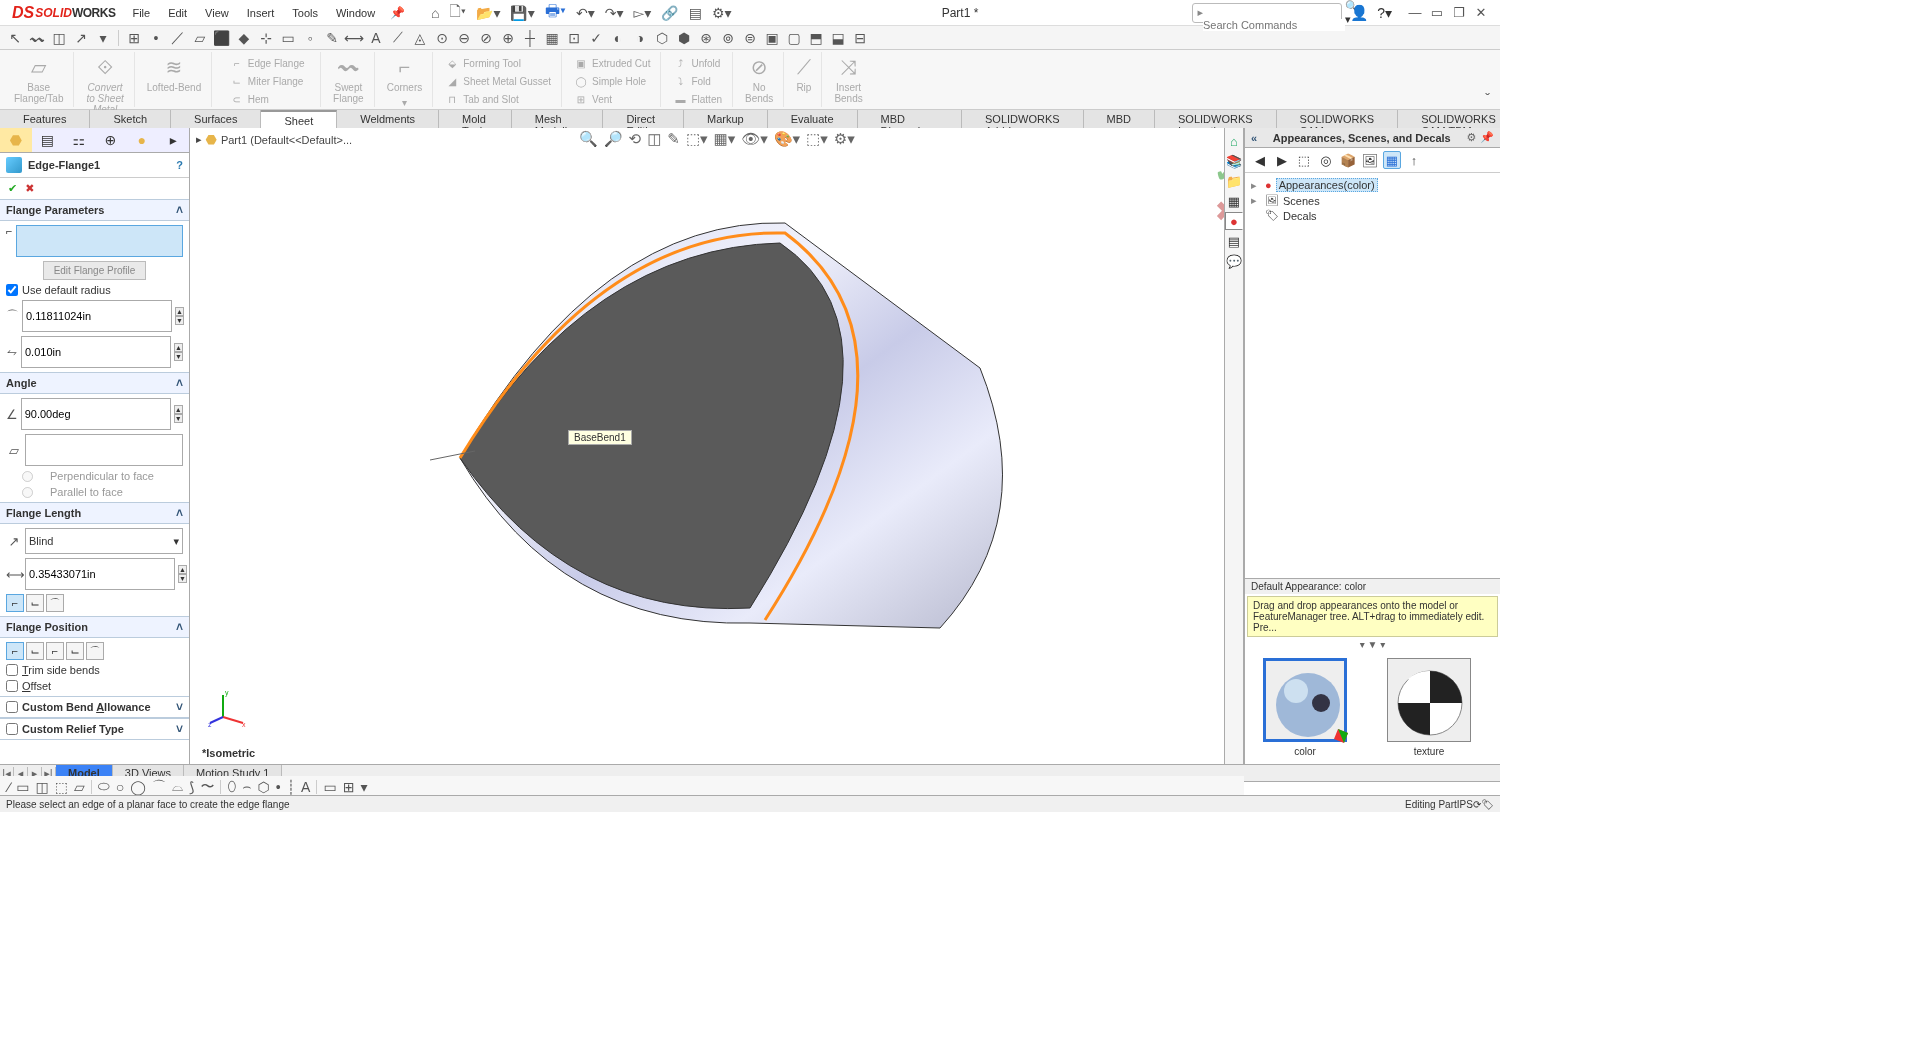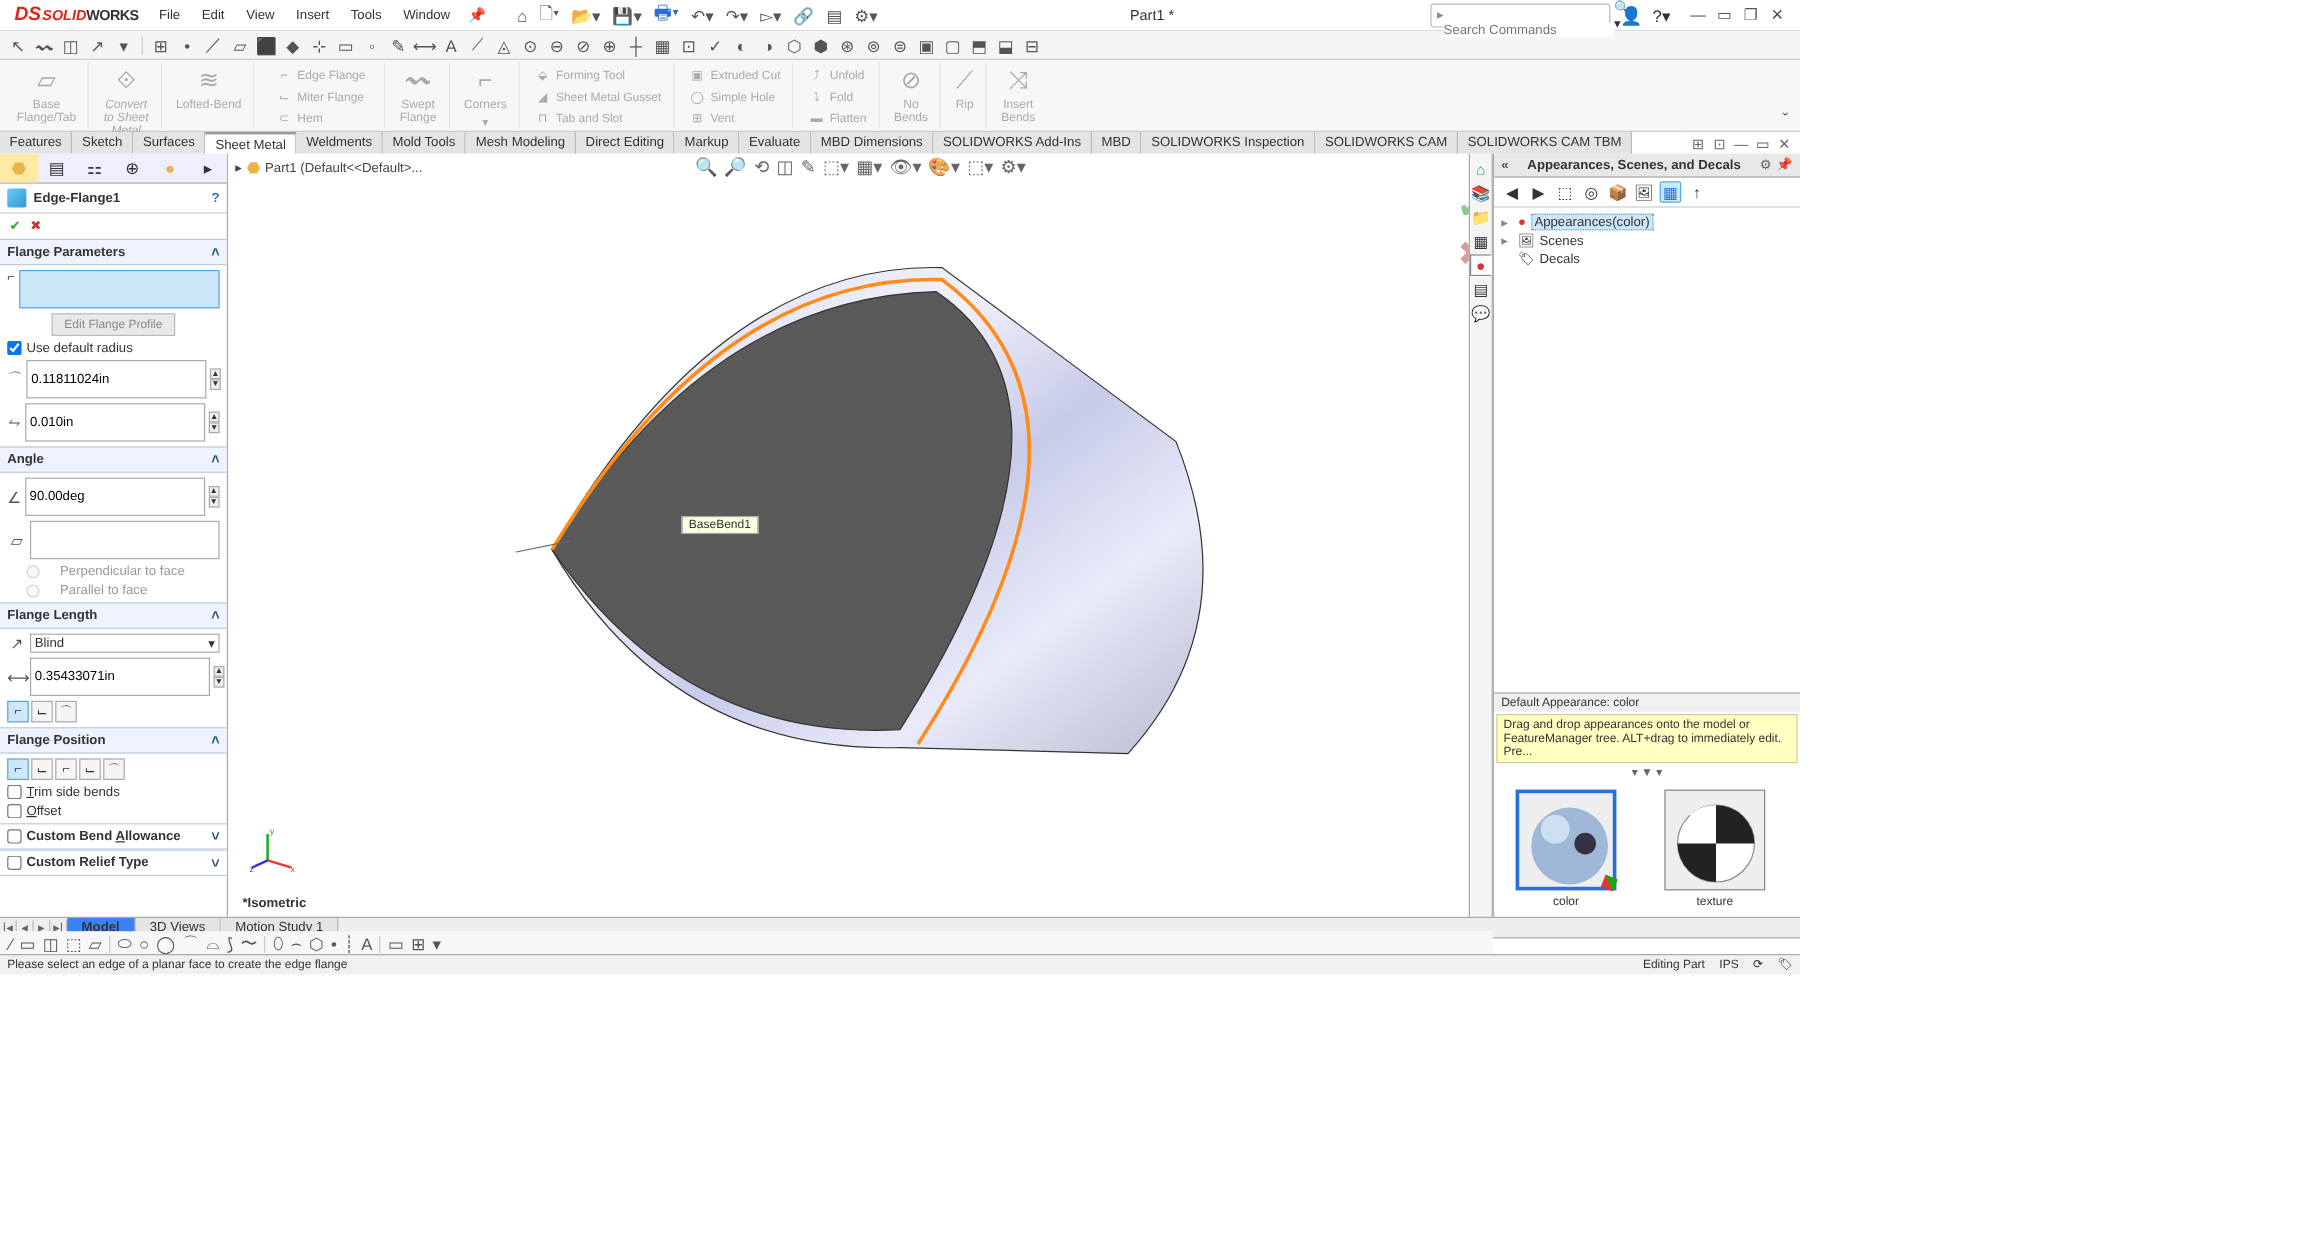--- a/index.html
+++ b/index.html
@@ -35,21 +35,21 @@
 .ribbon-group { display: flex; flex-direction: column; align-items: center; padding: 2px 6px; gap: 0; font-size: 10px; border-right: 1px solid #e5e5e5; height:100%;}
 .ribbon-item { display: flex; align-items: center; gap: 4px; padding: 2px 4px; white-space: nowrap;}
 .ribbon-big { flex-direction:column; text-align:center; justify-content:center; line-height:1.1;}
 .ribbon-big .ic { font-size:20px; height:22px; display:block;}
 .rcol { display:flex; flex-direction:column;}
 .rico { width:14px; height:14px; display:inline-flex; align-items:center; justify-content:center;}
 .ribbon .chev-expand { margin-left:auto; margin-right:6px; align-self:flex-end; font-size:14px; color:#555;}
 
 
 .ribbon-tabs { display: flex; background: #eee; border-bottom: 1px solid #999; font-size: 11px; align-items:stretch;}
-.ribbon-tabs span { padding: 3px 8px; border-right: 1px solid #bbb; color: #333; cursor: pointer; background: #e4e4e4; }
+.ribbon-tabs span { padding: 3px 23px; border-right: 1px solid #bbb; color: #333; cursor: pointer; background: #e4e4e4; }
 .ribbon-tabs span.active { background: #fff; border-top: 2px solid #999; border-bottom: 1px solid #fff; margin-bottom: -1px; font-weight: 500;}
 .ribbon-tabs .tabfill { flex:1; border-right:none; background:#fff;}
 .ribbon-tabs .right-icons { display:flex; gap:4px; align-items:center; padding:0 6px; background: #fff; border-right:none;}
 .ribbon-tabs .right-icons i { font-style:normal; color:#666; font-size:12px; width:14px; text-align:center;}
 
 
 .workspace { position:absolute; top: 128px; bottom: 47px; left:0; right:0; display:flex; }
 
 
 .pm { width: 190px; border-right: 1px solid #aaa; background: #fff; display: flex; flex-direction: column; overflow:hidden;}
@@ -69,21 +69,21 @@
 .edit-profile-btn { background:#e9e9e9; border:1px solid #bbb; color:#888; font-size:10px; padding:3px 10px; align-self:center;}
 .chk { display:flex; align-items:center; gap:4px; }
 .chk input { width:12px; height:12px;}
 .numrow { display:flex; align-items:center; gap:3px;}
 .numrow .nicon { width:16px; font-size:13px; text-align:center; color:#555;}
 .numrow input { flex:1; height:32px; border:1px solid #aaa; padding:0 3px; font-size:11px;}
 .spin { display:flex; flex-direction:column; width:12px;}
 .spin i { font-style:normal; font-size:7px; line-height:7px; border:1px solid #aaa; text-align:center; background:#eee;}
 .radio { display:flex; align-items:center; gap:17px; padding-left:16px;}
 .radio input { width:11px; height:11px;}
-.combo { height:16px; border:1px solid #aaa; padding:0 3px; display:flex; align-items:center; justify-content:space-between;}
+.combo { height:26px; border:1px solid #aaa; padding:0 3px; display:flex; align-items:center; justify-content:space-between;}
 .toggle-icons { display:flex; gap:2px;}
 .toggle-icons span { width:18px; height:18px; border:1px solid #aaa; background:#f5f5f5; display:flex; align-items:center; justify-content:center; font-size:11px;}
 .toggle-icons span.sel { background:#cde6f8; border-color:#5aa7e0;}
 .lock { color:#999; font-size:12px; margin-left:2px;}
 
 
 .viewport { flex:1; position:relative; background:#fff;}
 .vp-top-icons { position:absolute; top:2px; left:50%; transform:translateX(-50%); display:flex; gap:6px; color:#666;}
 .vp-top-icons span { font-size:15px;}
 .vp-breadcrumb { position:absolute; top:4px; left:6px; font-size:11px; display:flex; align-items:center; gap:4px; color:#444;}
@@ -128,21 +128,21 @@
 
 
 .bottom-toolbar { position:absolute; left:0; bottom:14px; height:22px; background:#f7f7f7; border-bottom:1px solid #ccc; width:1244px; display:flex; align-items:center; gap:6px; padding:0 8px; font-size:14px; color:#555;}
 .bottom-toolbar .sep { width:1px; height:14px; background:#ccc;}
 
 
 .right-bottom { position:absolute; right:0; bottom:30px; height:18px; width:256px; border-top:1px solid #aaa; border-bottom:1px solid #aaa; background:#eee;}
 
 
 .statusbar { position:absolute; bottom:0; left:0; right:0; height:17px; background:#f0f0f0; border-top:1px solid #aaa; display:flex; align-items:center; font-size:10px; padding:0 6px; justify-content:space-between;}
-.statusbar .right { display:flex; gap:12px; align-items:center;}
+.statusbar .right { display:flex; align-items:center;}
 </style>
 </head>
 <body>
 
 <div class="titlebar">
   <div class="logo">
     <span class="logo-icon">DS</span>
     <span><span class="solid">SOLID</span><span class="works">WORKS</span></span>
   </div>
   <div class="menu-top">

